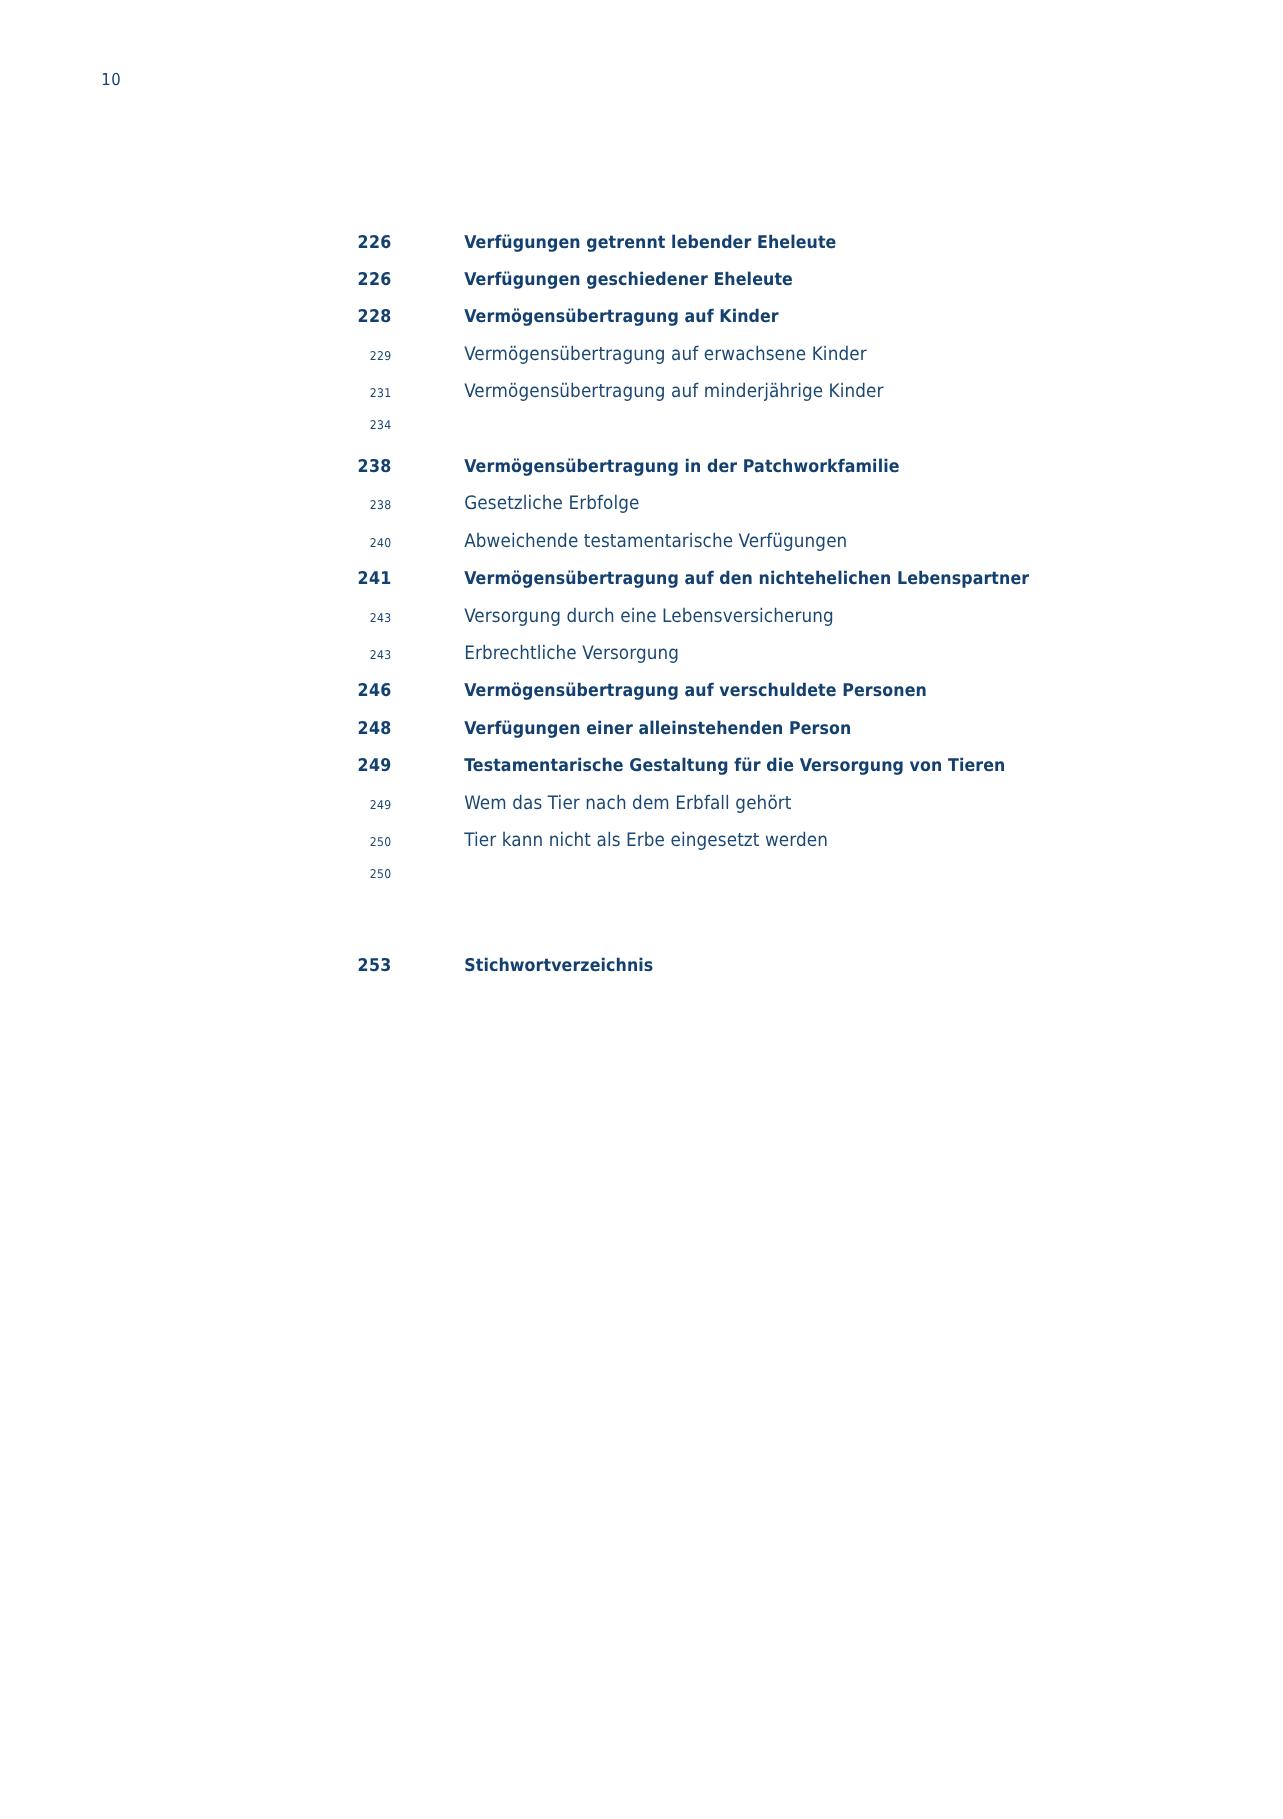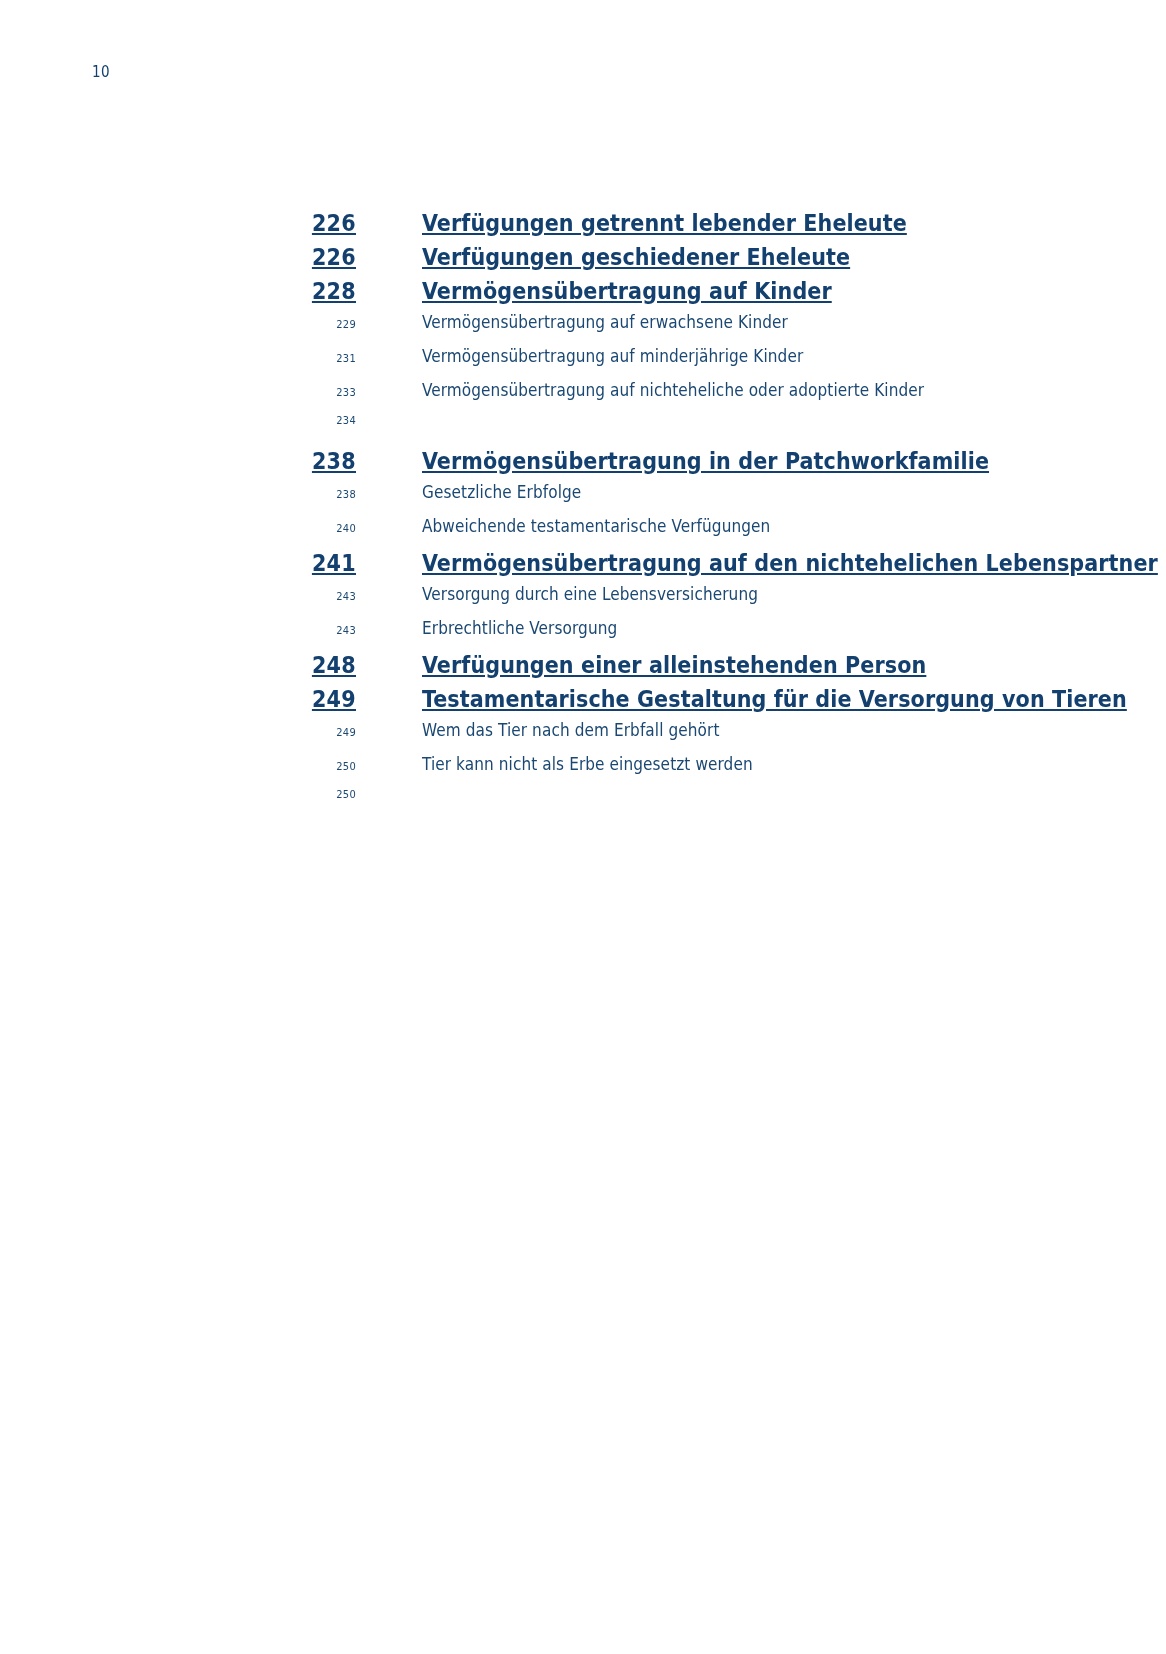--- a/index.html
+++ b/index.html
@@ -50,22 +50,21 @@
   .toc-label {
     color: #13406e;
     font-size: 17px;
     letter-spacing: 0.1px;
     white-space: nowrap;
     margin-left: 44px;
   }
   .lvl1 .toc-num,
   .lvl1 .toc-label {
     font-weight: bold;
-    font-size: 23px;
-    text-decoration: underline;
+    font-size: 16px;
   }
   .lvl2 .toc-num,
   .lvl2 .toc-label {
     font-weight: normal;
     color: #1b4872;
   }
   .spacer {
     height: 46px;
   }
 </style>
@@ -92,24 +91,20 @@
         </div>
         <div class="toc-row lvl2">
           <span class="toc-num">229</span>
           <span class="toc-label">Vermögensübertragung auf erwachsene Kinder</span>
         </div>
         <div class="toc-row lvl2">
           <span class="toc-num">231</span>
           <span class="toc-label">Vermögensübertragung auf minderjährige Kinder</span>
         </div>
         <div class="toc-row lvl2">
-          <span class="toc-num">233</span>
-          <span class="toc-label">Vermögensübertragung auf nichteheliche oder adoptierte Kinder</span>
-        </div>
-        <div class="toc-row lvl2">
           <span class="toc-num">234</span>
         </div>
         <div class="toc-row lvl1">
           <span class="toc-num">238</span>
           <span class="toc-label">Vermögensübertragung in der Patchworkfamilie</span>
         </div>
         <div class="toc-row lvl2">
           <span class="toc-num">238</span>
           <span class="toc-label">Gesetzliche Erbfolge</span>
         </div>
@@ -123,20 +118,24 @@
         </div>
         <div class="toc-row lvl2">
           <span class="toc-num">243</span>
           <span class="toc-label">Versorgung durch eine Lebensversicherung</span>
         </div>
         <div class="toc-row lvl2">
           <span class="toc-num">243</span>
           <span class="toc-label">Erbrechtliche Versorgung</span>
         </div>
         <div class="toc-row lvl1">
+          <span class="toc-num">246</span>
+          <span class="toc-label">Vermögensübertragung auf verschuldete Personen</span>
+        </div>
+        <div class="toc-row lvl1">
           <span class="toc-num">248</span>
           <span class="toc-label">Verfügungen einer alleinstehenden Person</span>
         </div>
         <div class="toc-row lvl1">
           <span class="toc-num">249</span>
           <span class="toc-label">Testamentarische Gestaltung für die Versorgung von Tieren</span>
         </div>
         <div class="toc-row lvl2">
           <span class="toc-num">249</span>
           <span class="toc-label">Wem das Tier nach dem Erbfall gehört</span>
@@ -144,16 +143,20 @@
         <div class="toc-row lvl2">
           <span class="toc-num">250</span>
           <span class="toc-label">Tier kann nicht als Erbe eingesetzt werden</span>
         </div>
         <div class="toc-row lvl2">
           <span class="toc-num">250</span>
         </div>
       </div>
     <div class="spacer"></div>
     <div id="toc-back">
+        <div class="toc-row lvl1">
+          <span class="toc-num">253</span>
+          <span class="toc-label">Stichwortverzeichnis</span>
+        </div>
       </div>
   </div>
 
 </div>
 
 </body></html>

